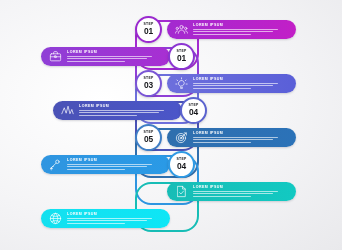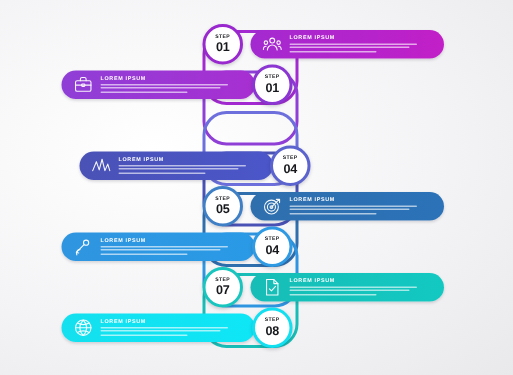--- a/index.html
+++ b/index.html
@@ -117,20 +117,45 @@
         </div>
       </div>
       <div class="badge" style="left: 168px; border: 2.4px solid rgb(139, 53, 210);">
         <div class="inner">
           <div class="badge-word">STEP</div>
           <div class="badge-num">01</div>
         </div>
       </div>
     </div>
     <div class="tube" style="left: 135px; top: 74px; width: 60px; height: 46px; border: 2.4px solid rgb(109, 111, 220); border-radius: 16px; background: transparent; z-index: 1;"></div>
+    <div class="row" style="top: 70px; left: 0px; width: 342px; z-index: 5;">
+      <div class="bar right" style="background: linear-gradient(90deg, rgb(109, 111, 220), rgb(90, 95, 216)); left: 167px;">
+        <span class="bar-icon">
+          <svg viewBox="0 0 24 24">
+            <path d="M12 16.5a5 5 0 1 0-3-9 5 5 0 0 0-.6 8.3l.6.7z" stroke="#ffffff" stroke-width="1.35" fill="none" stroke-linecap="round" stroke-linejoin="round"></path>
+            <path d="M10 19h4M10.5 21h3" stroke="#ffffff" stroke-width="1.35" fill="none" stroke-linecap="round" stroke-linejoin="round"></path>
+            <path d="M12 1.5v2M3.5 5.5l1.4 1.4M20.5 5.5l-1.4 1.4M1.5 13h2M20.5 13h2" stroke="#ffffff" stroke-width="1.35" fill="none" stroke-linecap="round" stroke-linejoin="round"></path>
+          </svg>
+        </span>
+        <div class="bar-text">
+          <div class="bar-title">LOREM IPSUM</div>
+          <div class="bar-lines">
+            <div class="ln l1"></div>
+            <div class="ln l2"></div>
+            <div class="ln l3"></div>
+          </div>
+        </div>
+      </div>
+      <div class="badge" style="left: 135px; border: 2.4px solid rgb(122, 85, 214);">
+        <div class="inner">
+          <div class="badge-word">STEP</div>
+          <div class="badge-num">03</div>
+        </div>
+      </div>
+    </div>
     <div class="tube" style="left: 135px; top: 101px; width: 60px; height: 46px; border: 2.4px solid rgb(74, 82, 182); border-radius: 16px; background: transparent; z-index: 1;"></div>
     <div class="row" style="top: 97px; left: 12px; width: 342px; z-index: 6;">
       <div class="bar left" style="background: linear-gradient(90deg, rgb(74, 82, 182), rgb(75, 86, 201)); left: 41px;">
         <span class="bar-icon">
           <svg viewBox="0 0 24 24">
             <path d="M1.5 18L6 7l3.5 10L13 4l3.5 14L20 10l2.5 8" stroke="#ffffff" stroke-width="1.35" fill="none" stroke-linecap="round" stroke-linejoin="round"></path>
           </svg>
         </span>
         <div class="bar-text">
           <div class="bar-title">LOREM IPSUM</div>
@@ -213,46 +238,34 @@
         </span>
         <div class="bar-text">
           <div class="bar-title">LOREM IPSUM</div>
           <div class="bar-lines">
             <div class="ln l1"></div>
             <div class="ln l2"></div>
             <div class="ln l3"></div>
           </div>
         </div>
       </div>
-      <div class="badge" style="left: 135px; border: 2.4px solid rgb(24, 198, 191);">
-        <div class="inner">
-          <div class="badge-word">STEP</div>
-          <div class="badge-num">07</div>
-        </div>
-      </div>
     </div>
     <div class="row" style="top: 205px; left: 0px; width: 342px; z-index: 10;">
       <div class="bar left" style="background: linear-gradient(90deg, rgb(20, 224, 239), rgb(14, 230, 246)); left: 41px;">
         <span class="bar-icon">
           <svg viewBox="0 0 24 24">
             <circle cx="12" cy="12" r="9.5" stroke="#ffffff" stroke-width="1.35" fill="none" stroke-linecap="round" stroke-linejoin="round"></circle>
             <path d="M2.5 12h19" stroke="#ffffff" stroke-width="1.35" fill="none" stroke-linecap="round" stroke-linejoin="round"></path>
             <path d="M12 2.5c2.8 3 4.2 6.2 4.2 9.5S14.8 18.5 12 21.5c-2.8-3-4.2-6.2-4.2-9.5S9.2 5.5 12 2.5z" stroke="#ffffff" stroke-width="1.35" fill="none" stroke-linecap="round" stroke-linejoin="round"></path>
             <path d="M4.8 6.2c2 1.2 4.5 1.9 7.2 1.9s5.2-.7 7.2-1.9M4.8 17.8c2-1.2 4.5-1.9 7.2-1.9s5.2.7 7.2 1.9" stroke="#ffffff" stroke-width="1.35" fill="none" stroke-linecap="round" stroke-linejoin="round"></path>
           </svg>
         </span>
         <div class="bar-text">
           <div class="bar-title">LOREM IPSUM</div>
           <div class="bar-lines">
             <div class="ln l1"></div>
             <div class="ln l2"></div>
             <div class="ln l3"></div>
           </div>
         </div>
       </div>
-      <div class="badge" style="left: 168px; border: 2.4px solid rgb(18, 223, 240);">
-        <div class="inner">
-          <div class="badge-word">STEP</div>
-          <div class="badge-num">08</div>
-        </div>
-      </div>
     </div>
   </div>
 
 </body></html>

